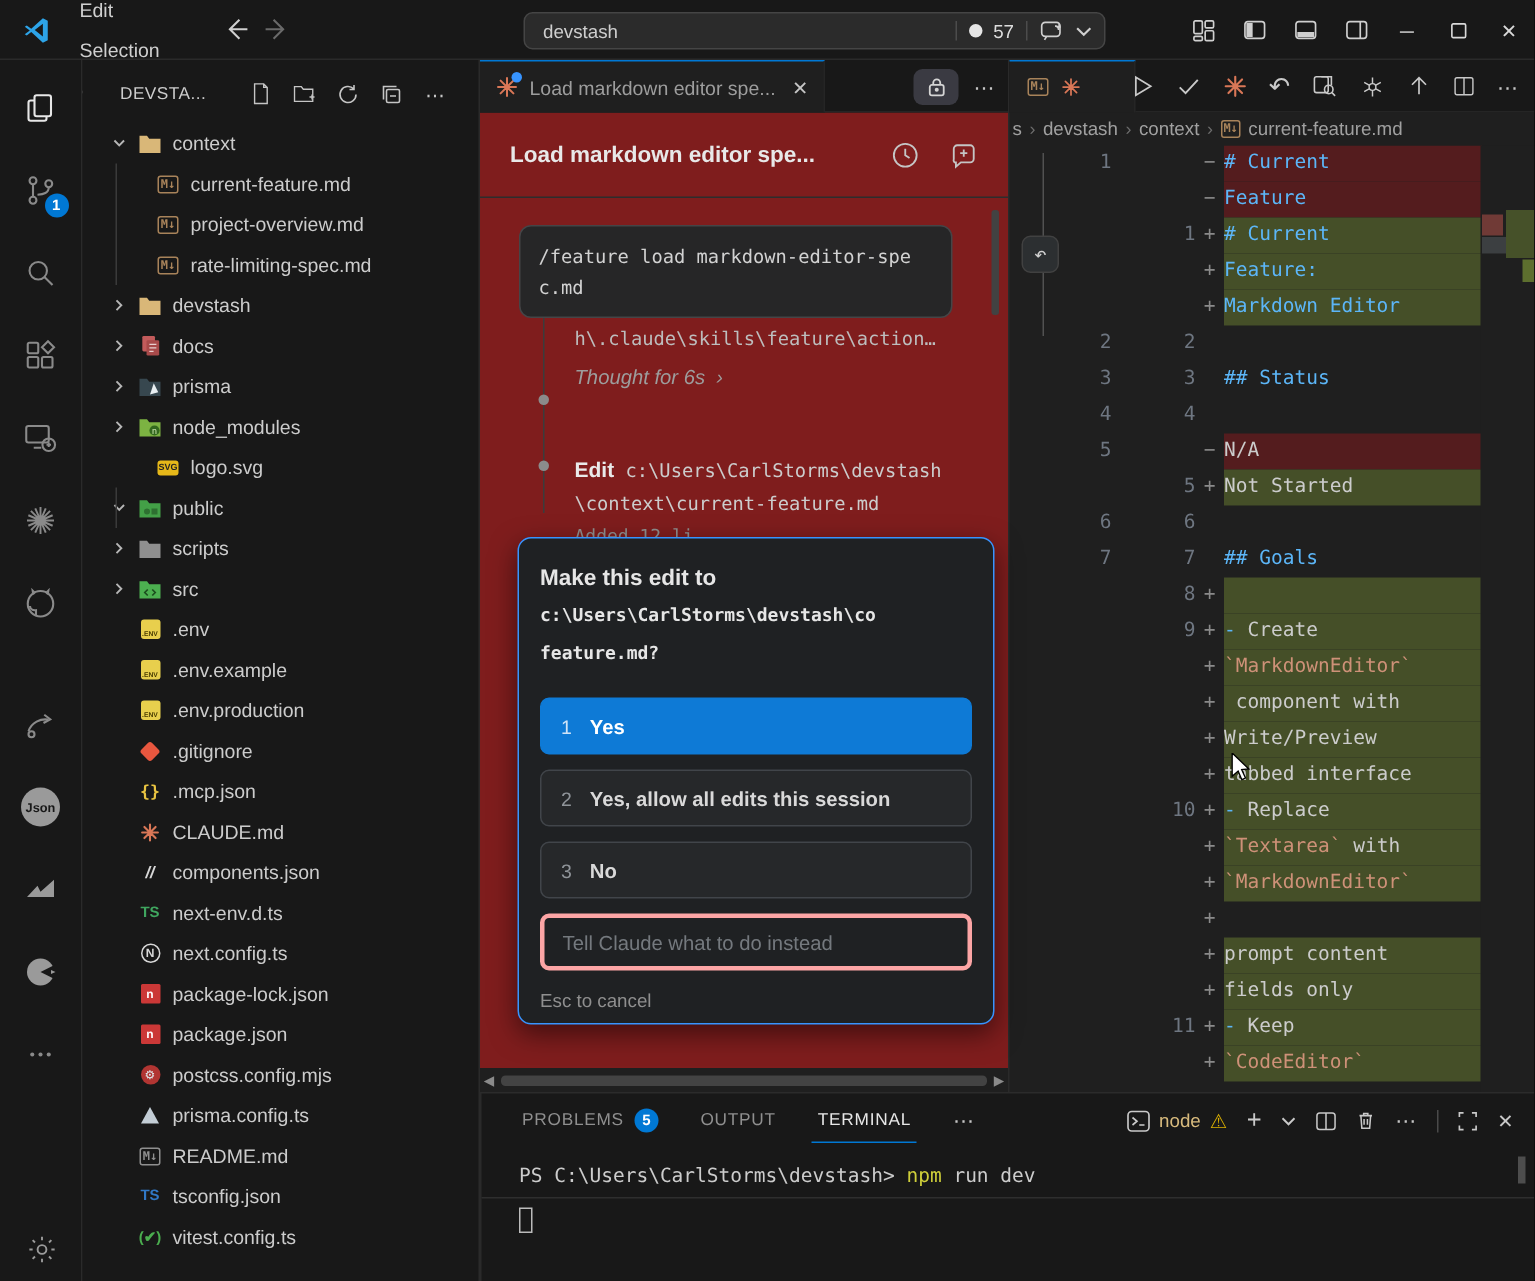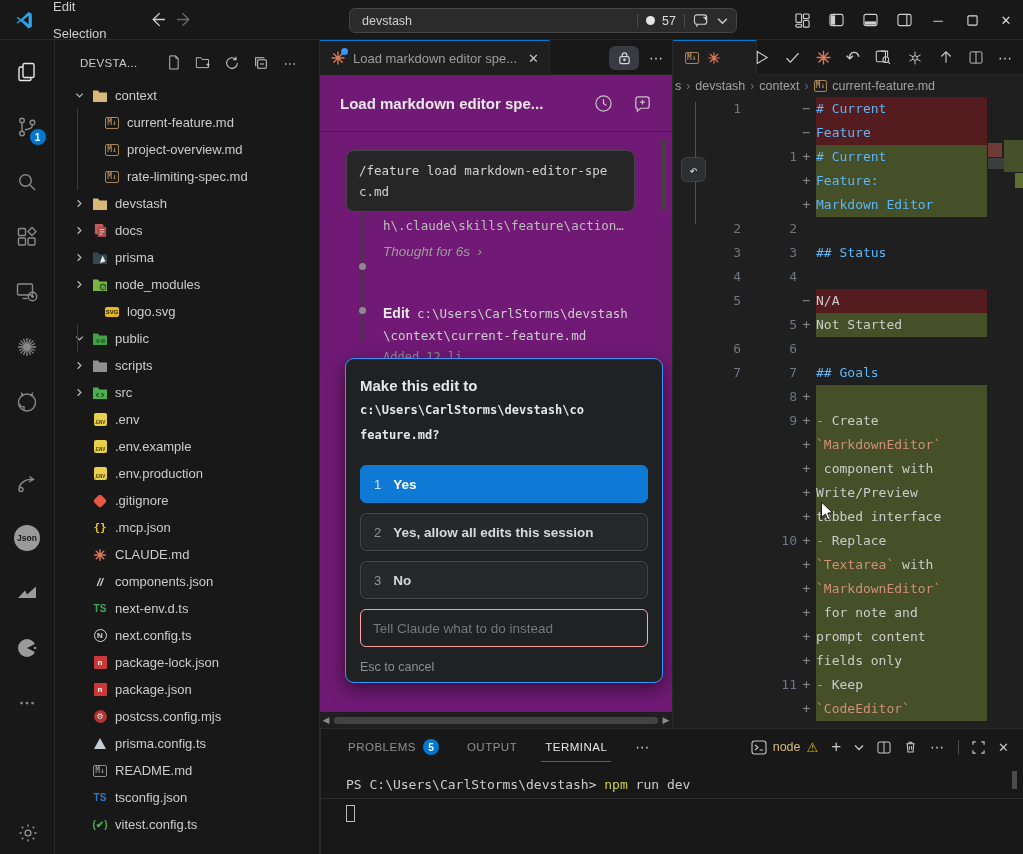--- a/index.html
+++ b/index.html
@@ -49,21 +49,21 @@
   .trow .chev{width:16px;height:16px;display:flex;align-items:center;justify-content:center;color:#b6b6b6;margin-right:4px;}
   .trow.child{padding-left:48px;}
   .trow.nochev{padding-left:36px;}
   .ticon{width:18px;height:16px;display:flex;align-items:center;justify-content:center;margin-right:6px;flex:none;}
   .tguide{position:absolute;left:22px;width:1px;background:#3a3a3a;}
   .badge-md{display:inline-block;border:1px solid #a8835a;color:#a8835a;font:bold 8px "DejaVu Sans Mono",monospace;
             border-radius:2px;padding:1px 1px;line-height:8px;}
   .badge-md.grey{border-color:#8f8f8f;color:#8f8f8f;}
 
   
-  .chatcol{position:absolute;left:320px;top:40px;width:352px;height:688px;background:#701a75;}
+  .chatcol{position:absolute;left:320px;top:40px;width:352px;height:688px;background:#7f1d1d;}
   .tabbar{position:absolute;left:0;top:0;width:100%;height:35px;background:#181818;border-bottom:1px solid #252525;display:flex;}
   .tab{height:35px;background:#1f1f1f;border-top:1px solid #0078d4;border-right:1px solid #252525;
        display:flex;align-items:center;padding:0 10px;gap:7px;}
   .tab-label{color:#9d9d9d;font-size:13px;white-space:nowrap;overflow:hidden;}
   .tab-close{color:#c5c5c5;font-size:13px;margin-left:4px;}
   .sparkwrap{position:relative;width:16px;height:16px;}
   .spark-dot{position:absolute;right:-2px;top:-2px;width:7px;height:7px;border-radius:50%;background:#3794ff;}
   .chat-tabbar-actions{position:absolute;right:8px;top:0;height:35px;display:flex;align-items:center;gap:10px;}
   .lockbtn{width:30px;height:24px;background:#3a3a42;border-radius:6px;display:flex;align-items:center;justify-content:center;color:#d5d5d5;}
   .moredots{color:#c5c5c5;letter-spacing:1px;font-size:14px;}
@@ -92,21 +92,21 @@
           font-family:"Liberation Sans",sans-serif;box-shadow:0 6px 18px rgba(0,0,0,.5);}
   .dlg-title{font-size:15px;font-weight:bold;color:#e6e6e6;line-height:25px;}
   .dlg-path{font-family:"DejaVu Sans Mono",monospace;font-size:12px;font-weight:bold;color:#e6e6e6;line-height:25px;word-break:break-all;}
   .dlg-btn{width:100%;height:38px;border-radius:6px;display:flex;align-items:center;gap:12px;padding:0 13px;
            margin-top:10px;border:1px solid #41454a;background:#26282a;color:#d9d9d9;font-size:13.5px;}
   .dlg-btn .num{color:#8f9499;font-size:13px;}
   .dlg-btn .lbl{font-weight:bold;}
   .dlg-btn.primary{background:#0e7ad6;border-color:#0e7ad6;color:#fff;}
   .dlg-btn.primary .num{color:#cfe3f7;}
   .dlg-btn:first-of-type{margin-top:17px;}
-  .dlg-input{width:100%;height:38px;margin-top:10px;background:transparent;border:1px solid #fca5a5;border-radius:6px;
+  .dlg-input{width:100%;height:38px;margin-top:10px;background:transparent;border:3px solid #fca5a5;border-radius:6px;
              color:#d9d9d9;font-size:13.5px;padding:0 12px;outline:none;font-family:"Liberation Sans",sans-serif;}
   .dlg-input::placeholder{color:#74797e;}
   .dlg-hint{margin-top:13px;font-size:12.5px;color:#8f8f8f;}
 
   
   .editcol{position:absolute;left:672px;top:40px;width:351px;height:688px;background:#1f1f1f;border-left:1px solid #2a2a2a;}
   .ed-tabbar{position:absolute;left:0;top:0;width:100%;height:35px;background:#181818;border-bottom:1px solid #252525;display:flex;align-items:center;}
   .ed-tab{height:35px;width:84px;background:#1f1f1f;border-top:1px solid #0078d4;border-right:1px solid #252525;
           display:flex;align-items:center;padding-left:12px;gap:8px;overflow:hidden;}
   .ed-actions{position:absolute;right:10px;top:0;height:35px;display:flex;align-items:center;gap:14px;color:#c9c9c9;}
@@ -869,21 +869,20 @@
           <div class="drow add">
             <span class="c1"></span>
             <span class="c2"></span>
             <span class="c3">+</span>
             <span class="dcontent"><span class="sc">`MarkdownEditor`</span></span>
           </div>
           <div class="drow add">
             <span class="c1"></span>
             <span class="c2"></span>
             <span class="c3">+</span>
-            <span class="dcontent"><span class="sp"> for note and</span></span>
           </div>
           <div class="drow add">
             <span class="c1"></span>
             <span class="c2"></span>
             <span class="c3">+</span>
             <span class="dcontent"><span class="sp">prompt content</span></span>
           </div>
           <div class="drow add">
             <span class="c1"></span>
             <span class="c2"></span>

